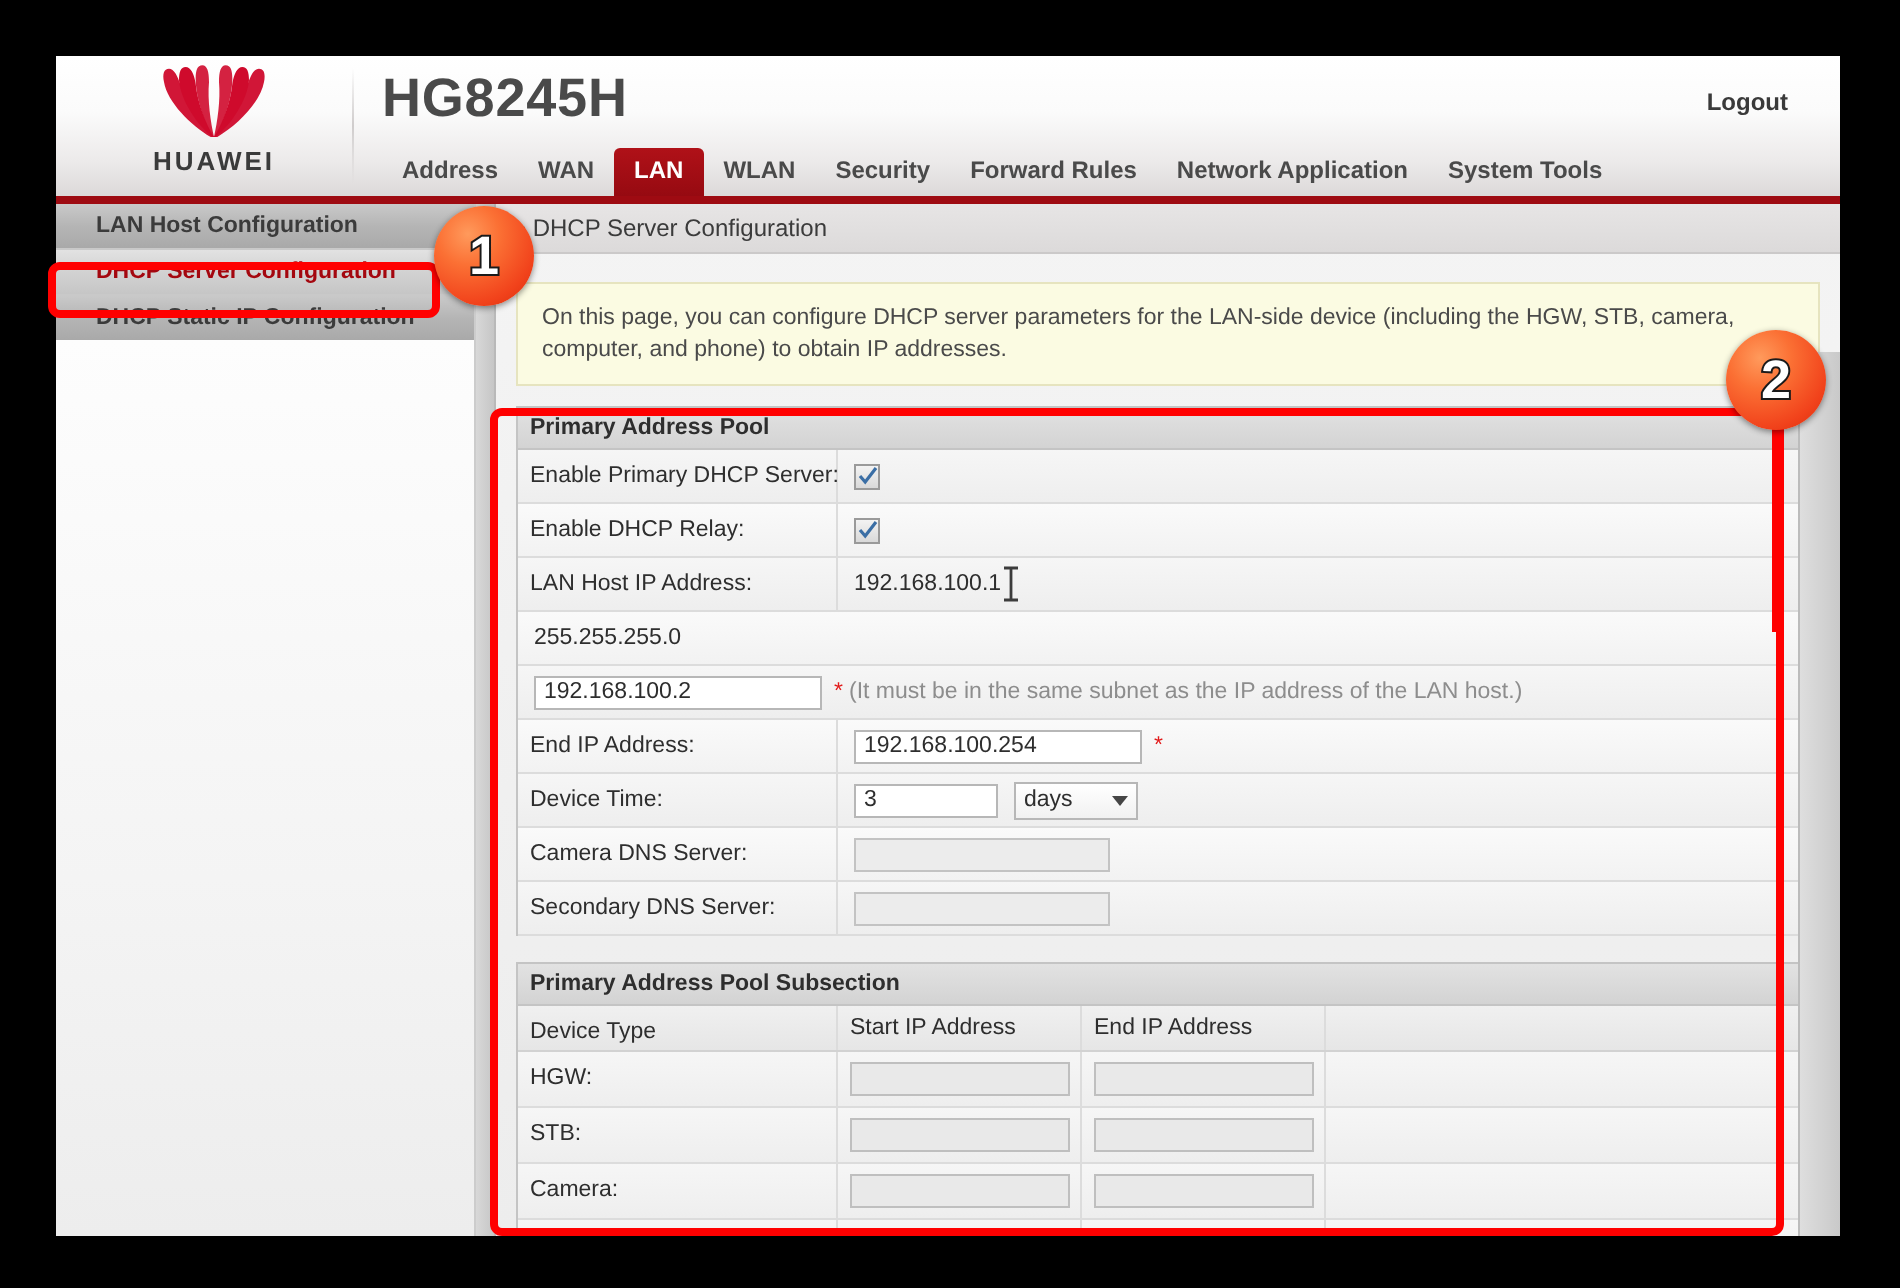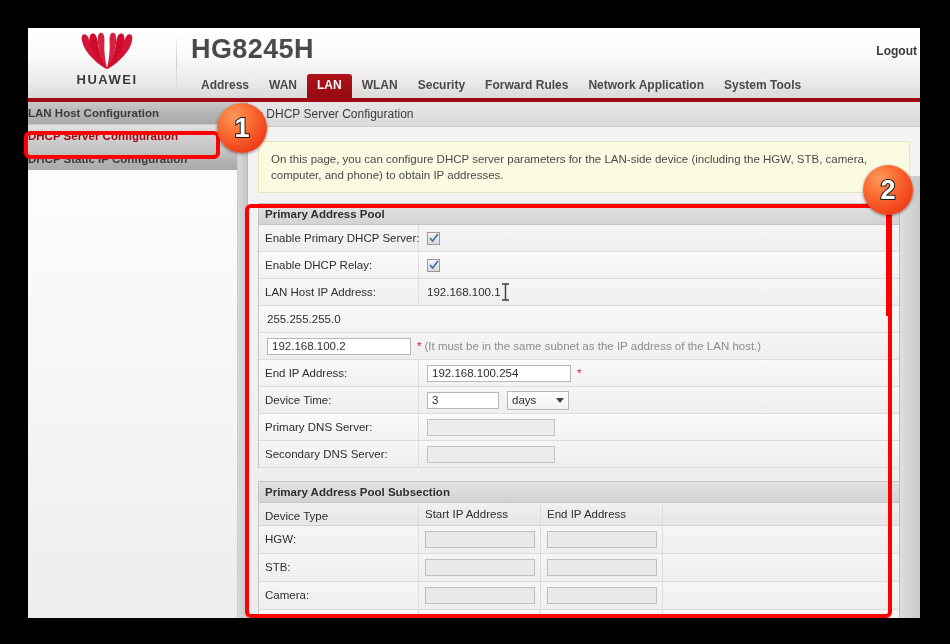--- a/index.html
+++ b/index.html
@@ -70,21 +70,21 @@
     position: absolute;
     left: 163px;
     top: 6px;
     font-size: 27px;
     font-weight: bold;
     color: #4a4a4a;
     letter-spacing: 0.4px;
   }
   .logout {
     position: absolute;
-    right: 3px;
+    right: 26px;
     top: 16px;
     font-size: 12px;
     font-weight: bold;
     color: #3a3a3a;
     cursor: pointer;
   }
 
   
   .navbar {
     position: absolute;
@@ -123,21 +123,21 @@
   
   .sidebar {
     width: 209px;
     background: linear-gradient(to bottom, #fbfbfb 0%, #f2f2f2 55%, #e9e9e9 100%);
     border-right: 1px solid #cccccc;
     position: relative;
   }
   .side-item {
     height: 22px;
     line-height: 22px;
-    padding-left: 0;
+    padding-left: 20px;
     font-size: 11.5px;
     font-weight: bold;
     color: #3b3b3b;
     cursor: pointer;
     border-bottom: 1px solid #c9c9c9;
     background: linear-gradient(to bottom, #c9c9c9 0%, #b5b5b5 50%, #a9a9a9 100%);
     white-space: nowrap;
   }
   .side-item.selected {
     color: #a4070f;
@@ -488,21 +488,21 @@
             <div class="fvalue">
               <input class="txt-input w-lease" type="text" value="3" style="">
               <span class="sel">
                 <span>days</span>
                 <span class="caret"></span>
               </span>
             </div>
           </div>
 
           <div class="frow">
-            <div class="flabel">Primary DNS Server:</div>
+            <div class="flabel">Camera DNS Server:</div>
             <div class="fvalue">
               <input class="txt-input w-dns" type="text" value="" style="">
             </div>
           </div>
 
           <div class="frow">
             <div class="flabel">Secondary DNS Server:</div>
             <div class="fvalue">
               <input class="txt-input w-dns" type="text" value="" style="">
             </div>

